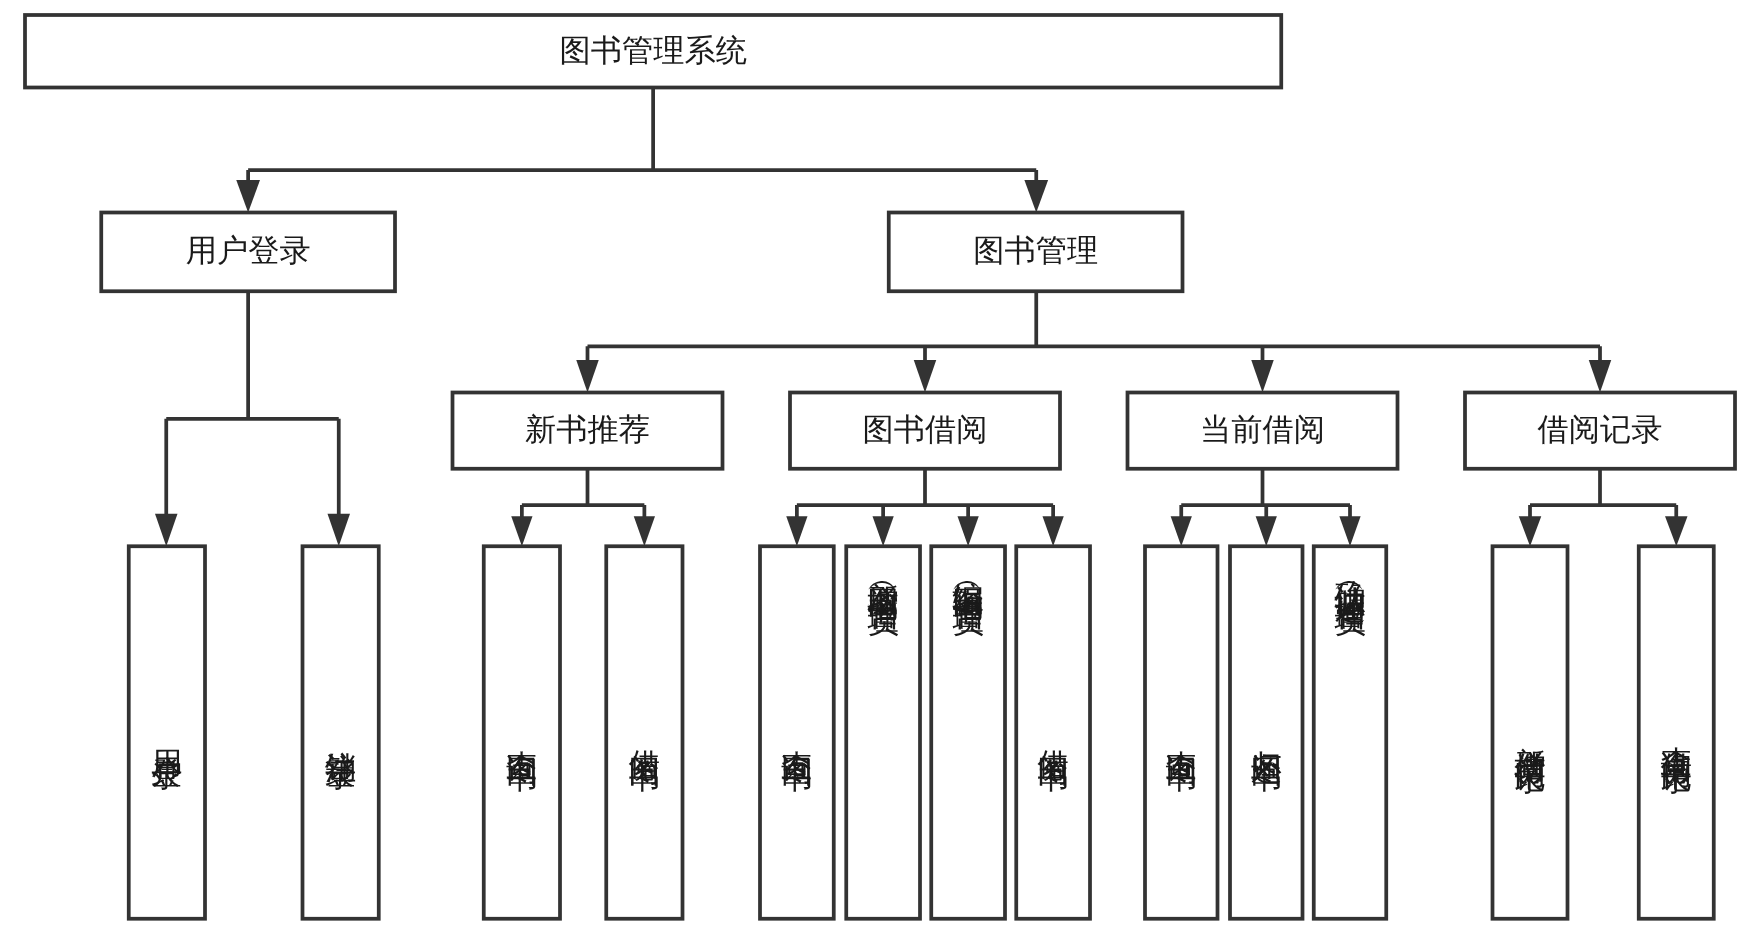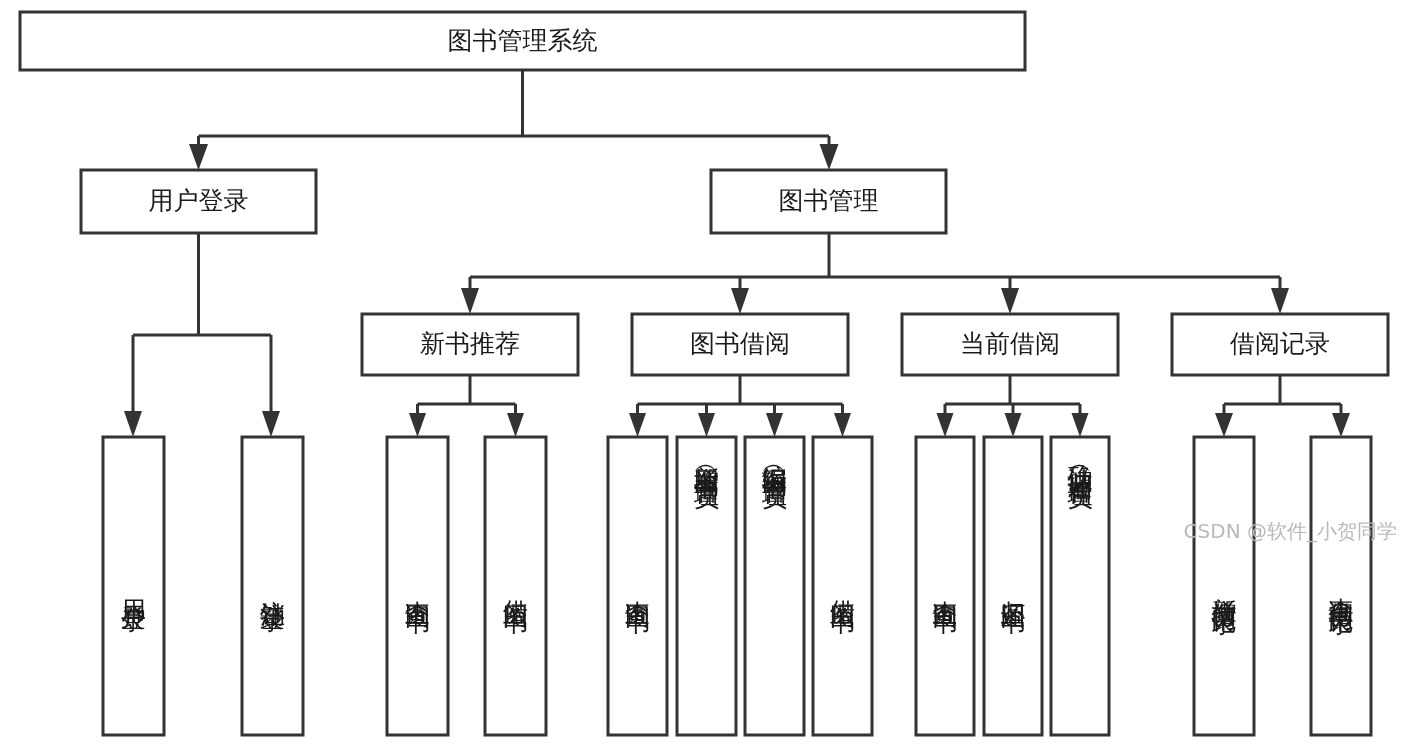--- a/index.html
+++ b/index.html
@@ -188,14 +188,13 @@
   <div class="vert-label" style="left:608px; top:437px; width:59px; height:298px;">查询图书</div>
   <div class="vert-label" style="left:677px; top:437px; width:59px; height:298px; justify-content:flex-start; padding-top:8px; box-sizing:border-box;">新增图书（管理员）</div>
   <div class="vert-label" style="left:745px; top:437px; width:59px; height:298px; justify-content:flex-start; padding-top:8px; box-sizing:border-box;">编辑图书（管理员）</div>
   <div class="vert-label" style="left:813px; top:437px; width:59px; height:298px;">借阅图书</div>
   <div class="vert-label" style="left:916px; top:437px; width:58px; height:298px;">查询图书</div>
   <div class="vert-label" style="left:984px; top:437px; width:58px; height:298px;">归还图书</div>
   <div class="vert-label" style="left:1051px; top:437px; width:58px; height:298px; justify-content:flex-start; padding-top:8px; box-sizing:border-box;">确认归还（管理员）</div>
   <div class="vert-label" style="left:1194px; top:437px; width:60px; height:298px;">新增借阅记录</div>
   <div class="vert-label" style="left:1311px; top:437px; width:60px; height:298px;">查询借阅记录</div>
 
-  <div class="watermark">CSDN @软件_小贺同学</div>
 </div>
 
 </body></html>

